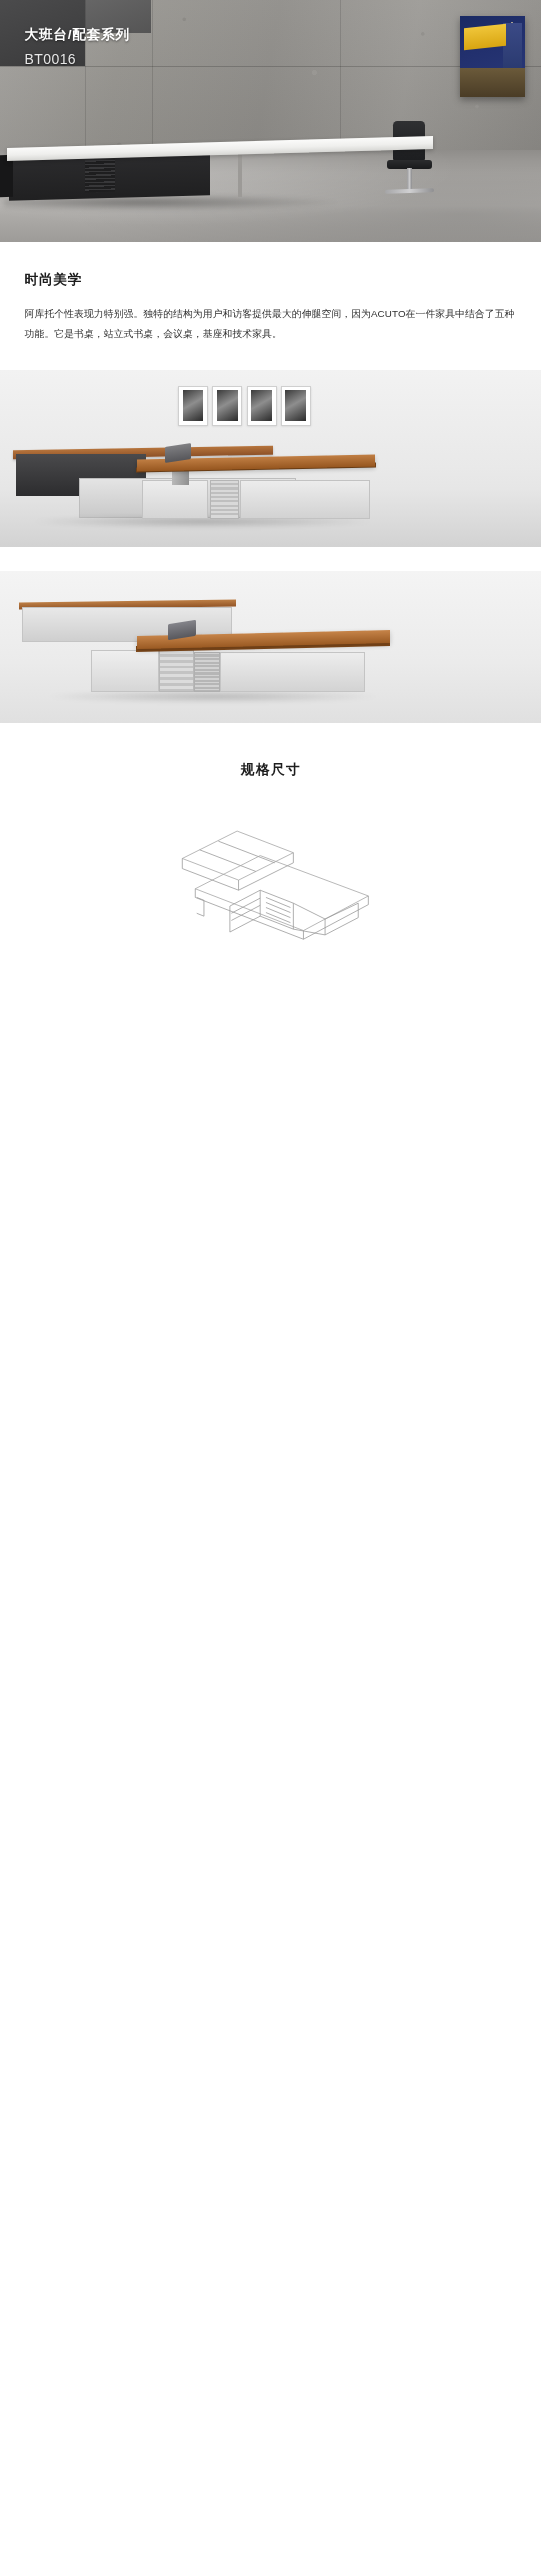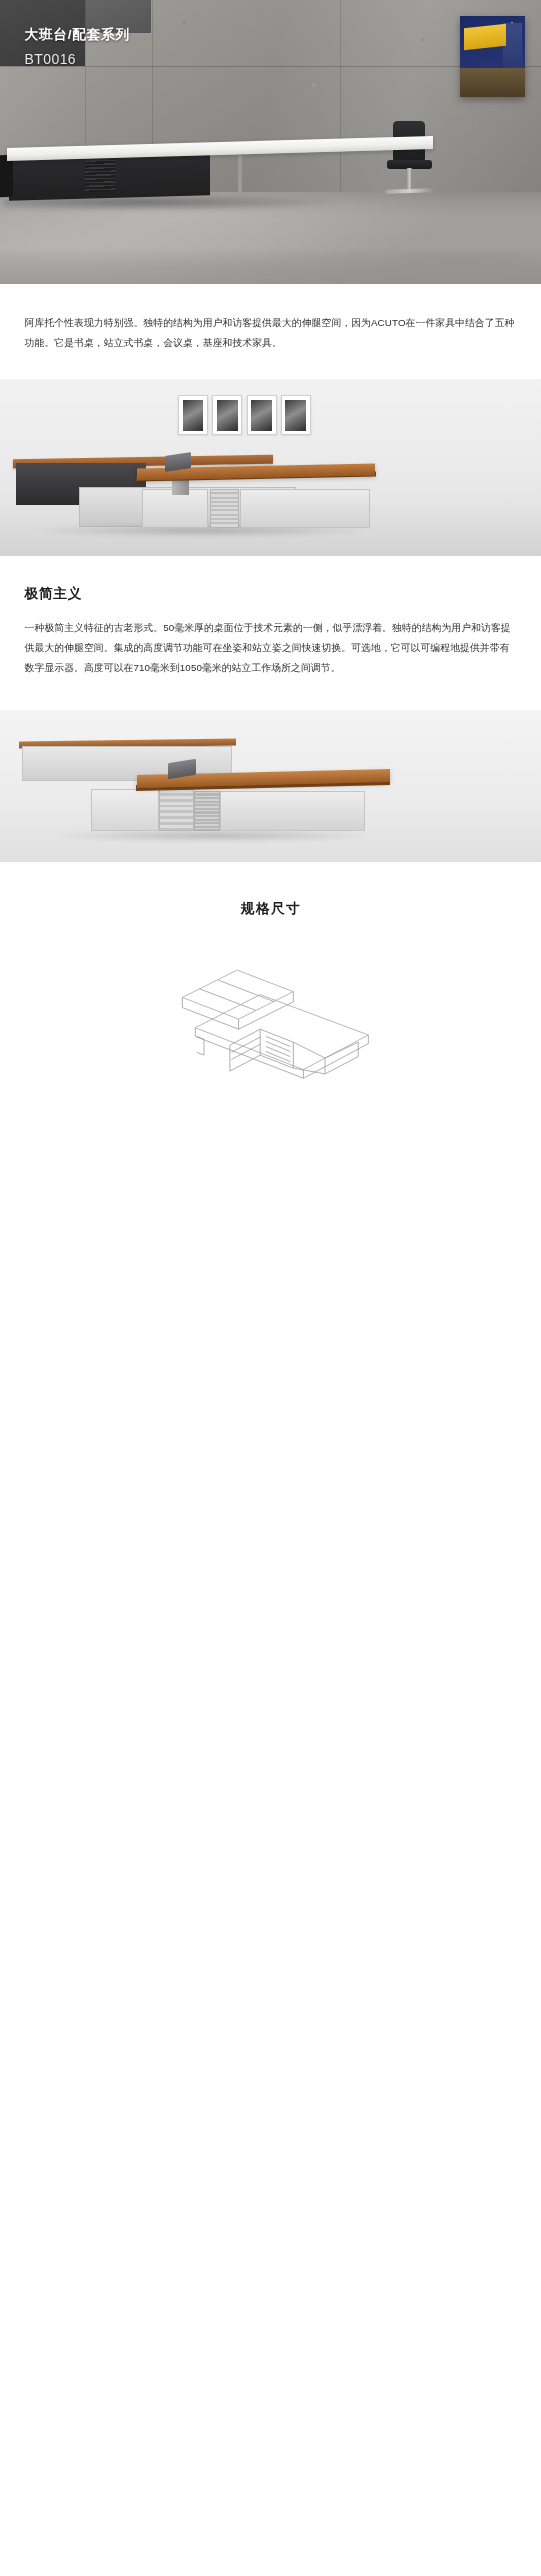--- a/index.html
+++ b/index.html
@@ -8,21 +8,21 @@
     background:#ffffff;
     font-family:"Liberation Sans", sans-serif;
     color:#222;
   }
   .page { width:542px; position:relative; overflow:hidden; }
 
   
   .hero {
     position:relative;
     width:542px;
-    height:284px;
+    height:242px;
     overflow:hidden;
     background:#8d8d8b;
   }
   .hero-wall {
     position:absolute; inset:0;
     background:
       linear-gradient(180deg, rgba(255,255,255,0.06) 0%, rgba(0,0,0,0.10) 100%),
       linear-gradient(100deg,#a3a19d 0%,#96948f 22%,#8e8c88 48%,#9b9995 72%,#8a8884 100%);
   }
   
@@ -344,20 +344,21 @@
     <div class="desk-leg"></div>
     <div class="desk-top"></div>
 
     <div class="hero-title-wrap">
       <div class="hero-title">大班台/配套系列</div>
       <div class="hero-code">BT0016</div>
     </div>
   </div>
 
   <div class="section">
+    <div class="sec-title">时尚美学</div>
     <div class="sec-body">阿库托个性表现力特别强。独特的结构为用户和访客提供最大的伸腿空间，因为ACUTO在一件家具中结合了五种功能。它是书桌，站立式书桌，会议桌，基座和技术家具。</div>
   </div>
 
   <div class="photo2">
     <div class="p2-floor"></div>
     <div class="frames">
       <div class="frame">
           <i></i>
         </div>
       <div class="frame">
@@ -376,24 +377,20 @@
     <div class="p2-shadow"></div>
     <div class="cab2"></div>
     <div class="cab3"></div>
     <div class="cab4"></div>
     <div class="pedestal"></div>
     <div class="deskwood-side"></div>
     <div class="deskwood"></div>
     <div class="laptop"></div>
   </div>
 
-  <div class="section">
-    <div class="sec-title">极简主义</div>
-    <div class="sec-body">一种极简主义特征的古老形式。50毫米厚的桌面位于技术元素的一侧，似乎漂浮着。独特的结构为用户和访客提供最大的伸腿空间。集成的高度调节功能可在坐姿和站立姿之间快速切换。可选地，它可以可编程地提供并带有数字显示器。高度可以在710毫米到1050毫米的站立工作场所之间调节。</div>
-  </div>
 
   <div class="photo3">
     <div class="p3-backtop"></div>
     <div class="p3-back"></div>
     <div class="p3-shadow"></div>
     <div class="p3-c1"></div>
     <div class="p3-c2"></div>
     <div class="p3-c3"></div>
     <div class="p3-c4"></div>
     <div class="p3-woodside"></div>

